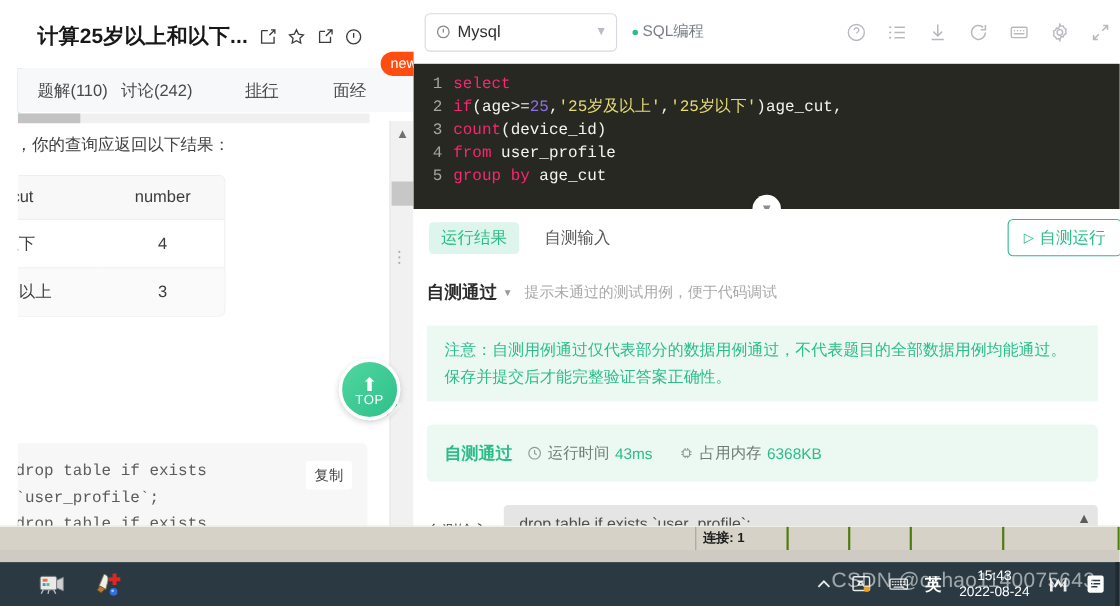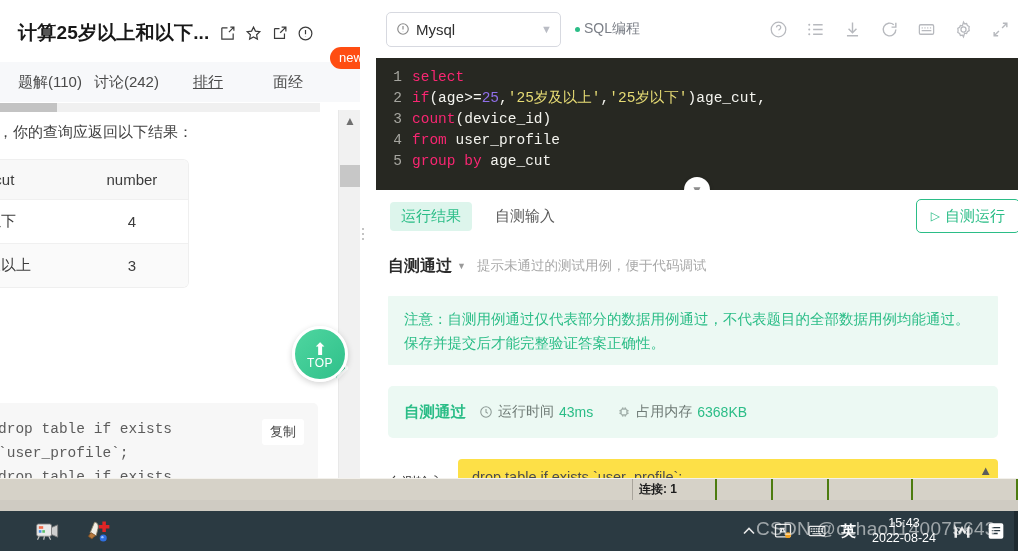--- a/index.html
+++ b/index.html
@@ -6,21 +6,21 @@
   html, body {
     width: 1018px; height: 551px;
     overflow: hidden;
     font-family: "Liberation Sans", "DejaVu Sans", sans-serif;
     background: #fff;
   }
   #root { position: relative; width: 1018px; height: 551px; background: #fff; }
 
   
   #left-panel {
-    position: absolute; left: 0; top: 0; width: 360px; height: 495px;
+    position: absolute; left: 16px; top: 0; width: 360px; height: 495px;
     background: #fff; overflow: hidden;
   }
   #left-accent {
     position: absolute; left: 0; top: 62px; width: 5px; height: 40px;
     background: #2bbd87; border-radius: 0 3px 3px 0;
   }
   #title-row {
     position: absolute; left: 0; top: 16px; width: 360px; height: 34px;
     display: flex; align-items: center; gap: 9px; padding-left: 18px;
   }
@@ -37,21 +37,21 @@
   #tabbar {
     position: absolute; left: 0; top: 62px; width: 360px; height: 40px;
     background: #f7f8fa; display: flex; align-items: center;
   }
   .tab-item {
     font-size: 15px; color: #4a4a4a; white-space: nowrap;
     padding: 0 0 0 0;
   }
   #tab0 { margin-left: 18px; }
   #tab1 { margin-left: 12px; }
-  #tab2 { margin-left: 34px; text-decoration: underline; }
+  #tab2 { margin-left: 48px; text-decoration: underline; }
   #tab3 { margin-left: 50px; }
   #new-badge {
     position: absolute; left: 330px; top: 47px;
     background: #ff4d12; color: #fff; font-size: 13px;
     padding: 3px 9px 4px 9px; border-radius: 11px 11px 2px 11px;
     white-space: nowrap; z-index: 6;
   }
 
   #left-scroller {
     position: absolute; left: 0; top: 103px; width: 338px; height: 392px;
@@ -259,21 +259,21 @@
   .stat .skey { font-size: 14px; color: #6f7b76; }
   .stat .sval { font-size: 14px; color: #2bbd87; }
   #mem-stat { margin-left: 16px; }
 
   #input-row {
     position: absolute; left: 12px; top: 452px; width: 610px; height: 43px;
     display: flex; align-items: flex-end; gap: 14px;
   }
   #input-label { font-size: 14px; color: #3b3b3b; white-space: nowrap; padding-bottom: 3px; }
   #input-box {
-    flex: 1; height: 36px; background: #fde047; border-radius: 4px;
+    flex: 1; height: 36px; background: #e5e5e5; border-radius: 4px;
     padding: 9px 0 0 14px; position: relative; overflow: hidden;
   }
   #input-text {
     font-size: 14.5px; color: #4d4d4d; white-space: nowrap;
     font-family: "Liberation Sans", sans-serif;
   }
   #input-up {
     position: absolute; right: 6px; top: 4px; color: #5c5c5c; font-size: 13px;
   }
 

